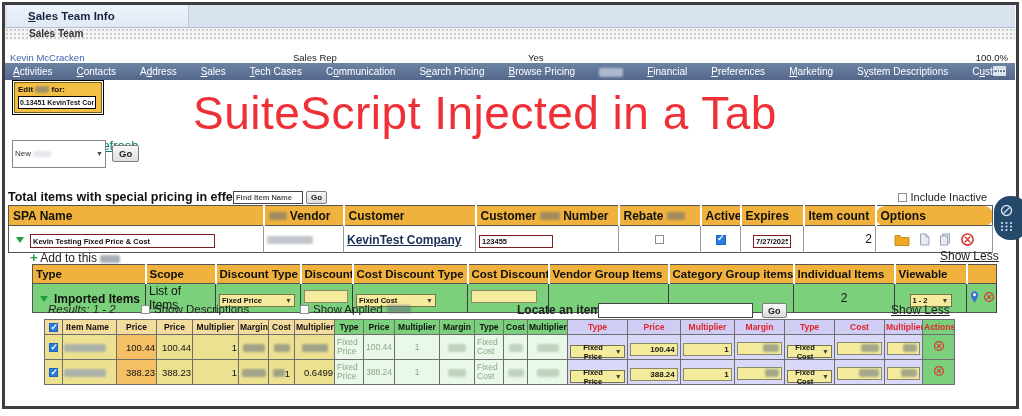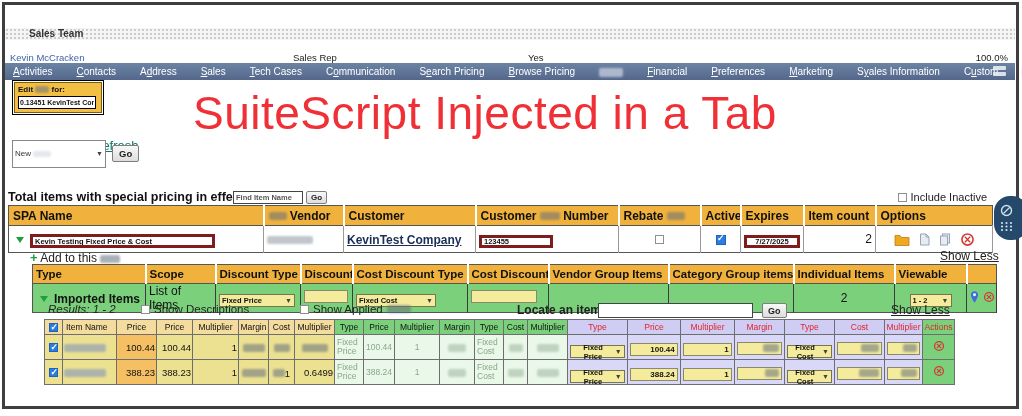--- a/index.html
+++ b/index.html
@@ -51,23 +51,23 @@
   .go-main{width:27px;height:17px;font-size:9.5px;}
   
   .total{position:absolute;left:8px;top:190px;font-size:12.5px;font-weight:bold;color:#111;}
   .find-input{position:absolute;left:233px;top:191px;width:70px;height:13px;border:1px solid #444;font-family:inherit;font-size:7.5px;font-weight:bold;color:#555;padding:0 2px;box-sizing:border-box;}
   .go-mini{position:absolute;left:306px;top:191px;height:13px;font-size:8px;padding:0 4px;}
   .include{position:absolute;top:191px;right:35px;font-size:11px;color:#222;display:flex;align-items:center;gap:4px;}
   
   table{border-collapse:collapse;table-layout:fixed;}
   .spa-table{position:absolute;left:8px;top:205px;width:984px;border:1px solid #555;}
   .spa-table th{background:#f0b23c;color:#111;font-size:12px;font-weight:bold;text-align:left;padding:2px 4px;border-right:2px solid #fff;height:15px;white-space:nowrap;overflow:hidden;}
-  .spa-table th:last-child{border-right:none;}
+  .spa-table th:last-child{border-right:none;border-radius:9px;}
   .spa-table td{background:#fff;border-right:1px solid #999;border-top:1px solid #555;height:24px;padding:1px 3px;vertical-align:middle;overflow:hidden;}
-  .tin{border:3px solid #7f1d1d;background:#fff;font-family:inherit;font-size:7.5px;font-weight:bold;color:#111;height:14px;padding:0 2px;box-sizing:border-box;}
+  .tin{border:1px solid #7f1d1d;background:#fff;font-family:inherit;font-size:7.5px;font-weight:bold;color:#111;height:14px;padding:0 2px;box-sizing:border-box;}
   .tri{display:inline-block;width:0;height:0;border-left:4px solid transparent;border-right:4px solid transparent;border-top:6px solid #1f9e3f;vertical-align:middle;margin:0 6px 0 4px;cursor:pointer;}
   .cust-link{font-size:12px;font-weight:bold;color:#1a2f55;text-decoration:underline;cursor:pointer;}
   .tc{text-align:center;}
   .num{text-align:right;font-size:12px;color:#111;padding-right:6px;}
   .opts{display:flex;align-items:center;gap:9px;justify-content:center;}
   
   .add-link{position:absolute;left:30px;top:250px;font-size:12px;color:#222;cursor:pointer;}
   .plus{color:#1f9e3f;font-weight:bold;font-size:13px;}
   .showless1{position:absolute;left:940px;top:249px;font-size:12px;color:#222;text-decoration:underline;cursor:pointer;}
   
@@ -91,21 +91,21 @@
   
   .pricing-table{position:absolute;left:44px;top:319px;width:910px;border:1px solid #555;}
   .pricing-table td,.pricing-table th{border:1px solid #6e6e6e;overflow:hidden;padding:0 1px;box-sizing:border-box;}
   .pg-group td{height:13px;font-size:9.5px;font-weight:bold;text-align:center;vertical-align:middle;}
   .g-plain{background:#fdfbf4;}
   .g-base{background:#f3cf92;color:#111;}
   .g-amber{background:#f0b23c;}
   .g-green{background:#7bd17b;color:#111;}
   .g-lav{background:#cfcdf3;color:#e0252c;}
   .g-act{background:#7bd17b;text-align:center;}
-  .pg-head th{height:15px;font-size:8.5px;font-weight:normal;vertical-align:middle;text-align:center;white-space:nowrap;}
+  .pg-head th{height:15px;font-size:8.5px;font-weight:bold;vertical-align:middle;text-align:center;white-space:nowrap;}
   .h-left{background:#f4dc9e;color:#111;}
   .h-cur{background:#7bd17b;color:#111;}
   .h-pend{background:#cfcdf3;color:#e0252c;}
   .h-act{background:#7bd17b;color:#e0252c;}
   .pg-row td{height:25px;vertical-align:middle;}
   .c-chk,.c-item,.c-blur,.c-num,.c-numL{background:#ebe191;}
   .c-chk{text-align:center;}
   .c-base{background:#f5bf63;text-align:right;font-size:9.5px;color:#111;padding-right:2px;}
   .c-num{text-align:right;font-size:9.5px;color:#111;padding-right:2px;}
   .c-blur{text-align:center;}
@@ -119,20 +119,23 @@
   .c-act{background:#7bd17b;text-align:center;}
   
   .widget{position:absolute;left:994px;top:196px;width:34px;height:44px;background:#24496b;border-radius:16px;z-index:60;display:flex;flex-direction:column;align-items:flex-start;justify-content:center;gap:4px;padding-left:6px;box-sizing:border-box;cursor:pointer;}
 </style>
 </head>
 <body>
 
 <div class="page">
   <div class="frame"></div>
 
+  <div class="tab-strip">
+    <div class="tab"><span class="akey">S</span><span>ales Team Info</span></div>
+  </div>
 
   <div class="st-strip"><span>Sales Team</span></div>
   <div class="emp-row">
     <span class="ev link" style="left:5px">Kevin McCracken</span>
     <span class="ev" style="left:288px">Sales Rep</span>
     <span class="ev" style="left:523px">Yes</span>
     <span class="ev" style="right:7px">100.0%</span>
   </div>
 
   <div class="nav">
@@ -142,21 +145,21 @@
         <span class="nav-item"><span>A</span><span class="akey">d</span><span>dress</span></span>
         <span class="nav-item"><span class="akey">S</span><span>ales</span></span>
         <span class="nav-item"><span class="akey">T</span><span>ech Cases</span></span>
         <span class="nav-item"><span>C</span><span class="akey">o</span><span>mmunication</span></span>
         <span class="nav-item"><span>S</span><span class="akey">e</span><span>arch Pricing</span></span>
         <span class="nav-item"><span class="akey">B</span><span>rowse Pricing</span></span>
         <span class="nav-item"><span class="blur blur-nav" style="width: 24px;"></span></span>
         <span class="nav-item"><span class="akey">F</span><span>inancial</span></span>
         <span class="nav-item"><span class="akey">P</span><span>references</span></span>
         <span class="nav-item"><span class="akey">M</span><span>arketing</span></span>
-        <span class="nav-item"><span>S</span><span class="akey">y</span><span>ales Information</span></span>
+        <span class="nav-item"><span>S</span><span class="akey">y</span><span>stem Descriptions</span></span>
         <span class="nav-item"><span>C</span><span class="akey">u</span><span>stom</span></span>
         <span class="nav-item"><span class="blur blur-nav" style="width: 28px;"></span></span>
         <span class="nav-item"><span class="blur blur-nav" style="width: 34px;"></span></span>
       </div>
     <span class="menu-icon">
         <i></i>
         <i></i>
       </span>
   </div>
 
@@ -212,21 +215,21 @@
       <th>Item count</th>
       <th>Options</th>
     </tr>
     <tr>
       <td><span class="tri"></span><input class="tin" style="width: 185px;" readonly="" value="Kevin Testing Fixed Price &amp; Cost"></td>
       <td><span class="blur" style="width:46px"></span></td>
       <td><span class="cust-link">KevinTest Company</span></td>
       <td><input class="tin" style="width: 74px; height: 13px;" readonly="" value="123455"></td>
       <td class="tc"><span class="cb small"></span></td>
       <td class="tc"><span class="cb checked"></span></td>
-      <td class="tc"><input class="tin" style="width: 56px; height: 13px; text-align: center;" readonly="" value="7/27/2025"></td>
+      <td class="tc"><input class="tin" style="width: 38px; height: 13px; text-align: center;" readonly="" value="7/27/2025"></td>
       <td class="num">2</td>
       <td>
             <div class="opts">
         <svg width="16" height="13" viewBox="0 0 16 13">
                 <path d="M1 2.5h5l1.5 2H15v8H1z" fill="#f0a81f" stroke="#b87f14" stroke-width="0.8"></path>
               </svg>
         <svg width="11" height="13" viewBox="0 0 11 13">
                 <path d="M1.5 1h5.5L10 4v8H1.5z" fill="#e8ebf2" stroke="#98a2b8"></path>
                 <path d="M7 1v3h3" fill="none" stroke="#98a2b8"></path>
               </svg>

